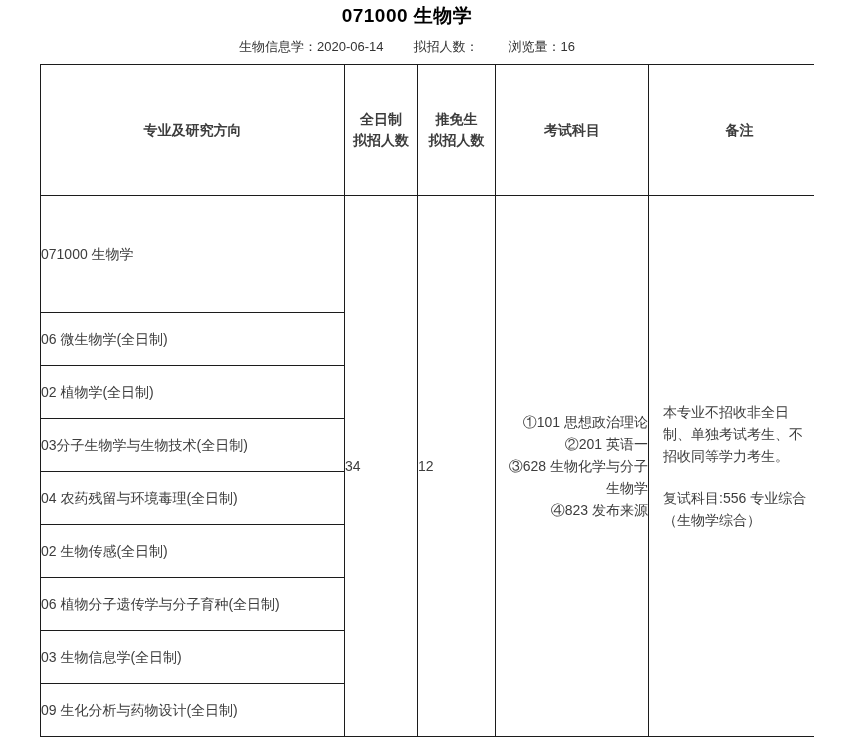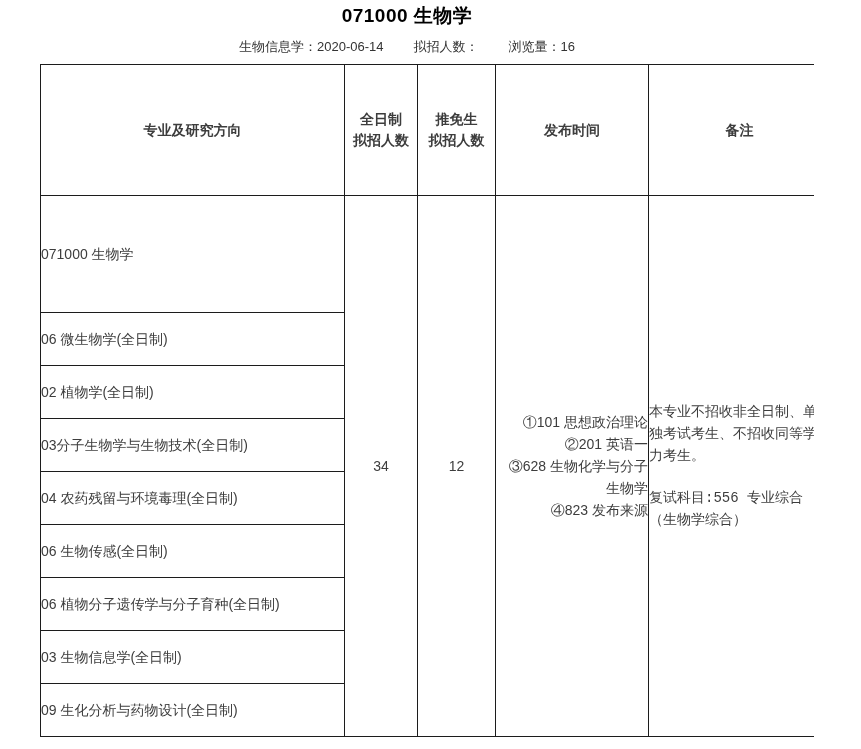--- a/index.html
+++ b/index.html
@@ -61,36 +61,35 @@
   tr.row-tall  { height: 117px; }
   tr.row-std   { height: 53px; }
   td.dir {
     text-align: left;
     vertical-align: middle;
     padding-left: 10px;
     padding-right: 6px;
     line-height: 19px;
   }
   td.quota {
-    text-align: center;
     vertical-align: middle;
     font-size: 15px;
   }
   td.exam {
     vertical-align: middle;
     padding: 0 8px;
     line-height: 22px;
     text-align: right;
   }
   td.remark {
     vertical-align: middle;
     padding: 0 8px;
     line-height: 22px;
   }
-  td.remark p { margin: 0; font-family: Liberation Mono, monospace; }
+  td.remark p { margin: 14px; }
   td.remark p.second {
     margin-top: 20px;
     white-space: pre-line;
   }
 </style>
 </head>
 <body>
 
 <div class="page">
 
@@ -110,21 +109,21 @@
       <col style="width:153px">
       <col style="width:182px">
     </colgroup>
     <thead>
       <tr>
         <th>专业及研究方向</th>
         <th>全日制
 拟招人数</th>
         <th>推免生
 拟招人数</th>
-        <th>发布时间</th>
+        <th>考试科目</th>
         <th>备注</th>
       </tr>
     </thead>
     <tbody>
       <tr class="row-tall">
         <td class="dir">071000 生物学</td>
         <td class="quota" rowspan="9">34</td>
         <td class="quota" rowspan="9">12</td>
         <td class="exam" rowspan="9">
           <div>①101 思想政治理论</div>
@@ -144,21 +143,21 @@
       <tr class="row-std">
         <td class="dir">02 植物学(全日制)</td>
       </tr>
       <tr class="row-std">
         <td class="dir">03分子生物学与生物技术(全日制)</td>
       </tr>
       <tr class="row-std">
         <td class="dir">04 农药残留与环境毒理(全日制)</td>
       </tr>
       <tr class="row-std">
-        <td class="dir">06 生物传感(全日制)</td>
+        <td class="dir">02 生物传感(全日制)</td>
       </tr>
       <tr class="row-std">
         <td class="dir">06 植物分子遗传学与分子育种(全日制)</td>
       </tr>
       <tr class="row-std">
         <td class="dir">03 生物信息学(全日制)</td>
       </tr>
       <tr class="row-std">
         <td class="dir">09 生化分析与药物设计(全日制)</td>
       </tr>

